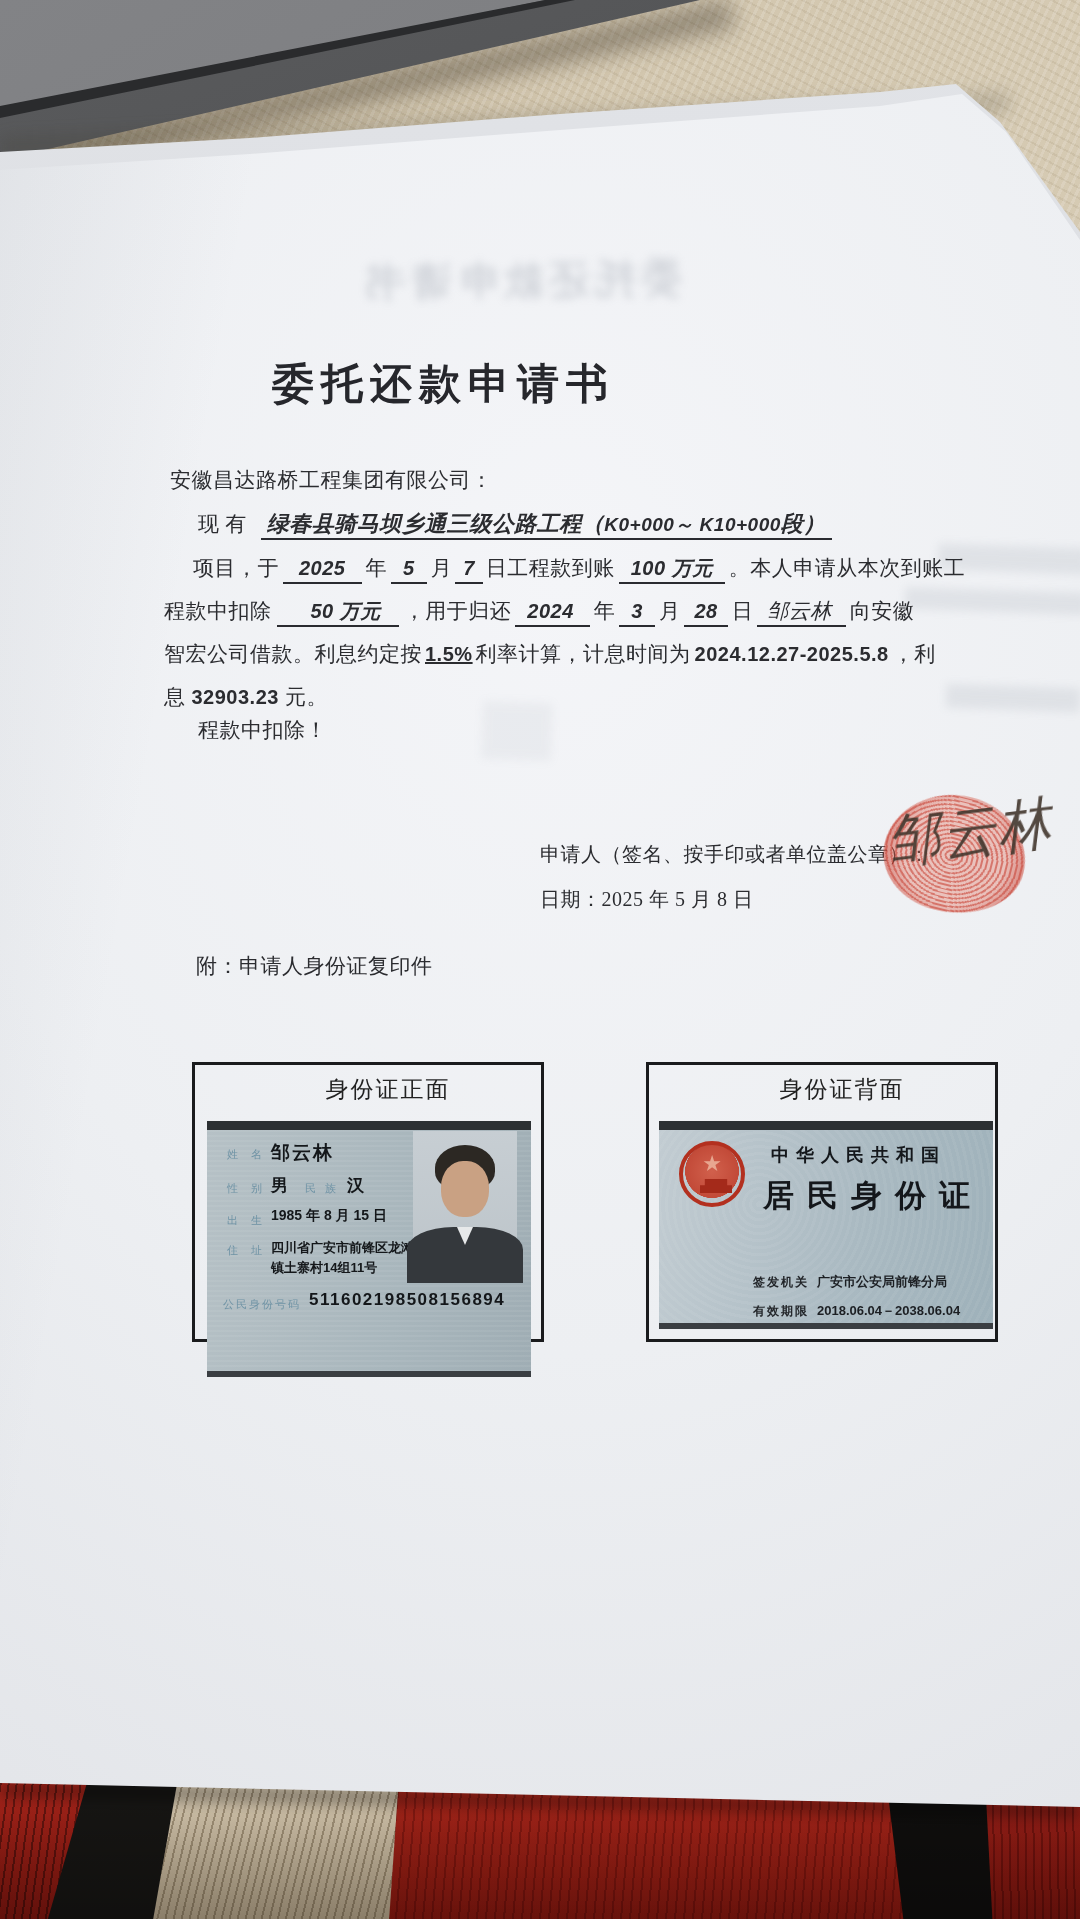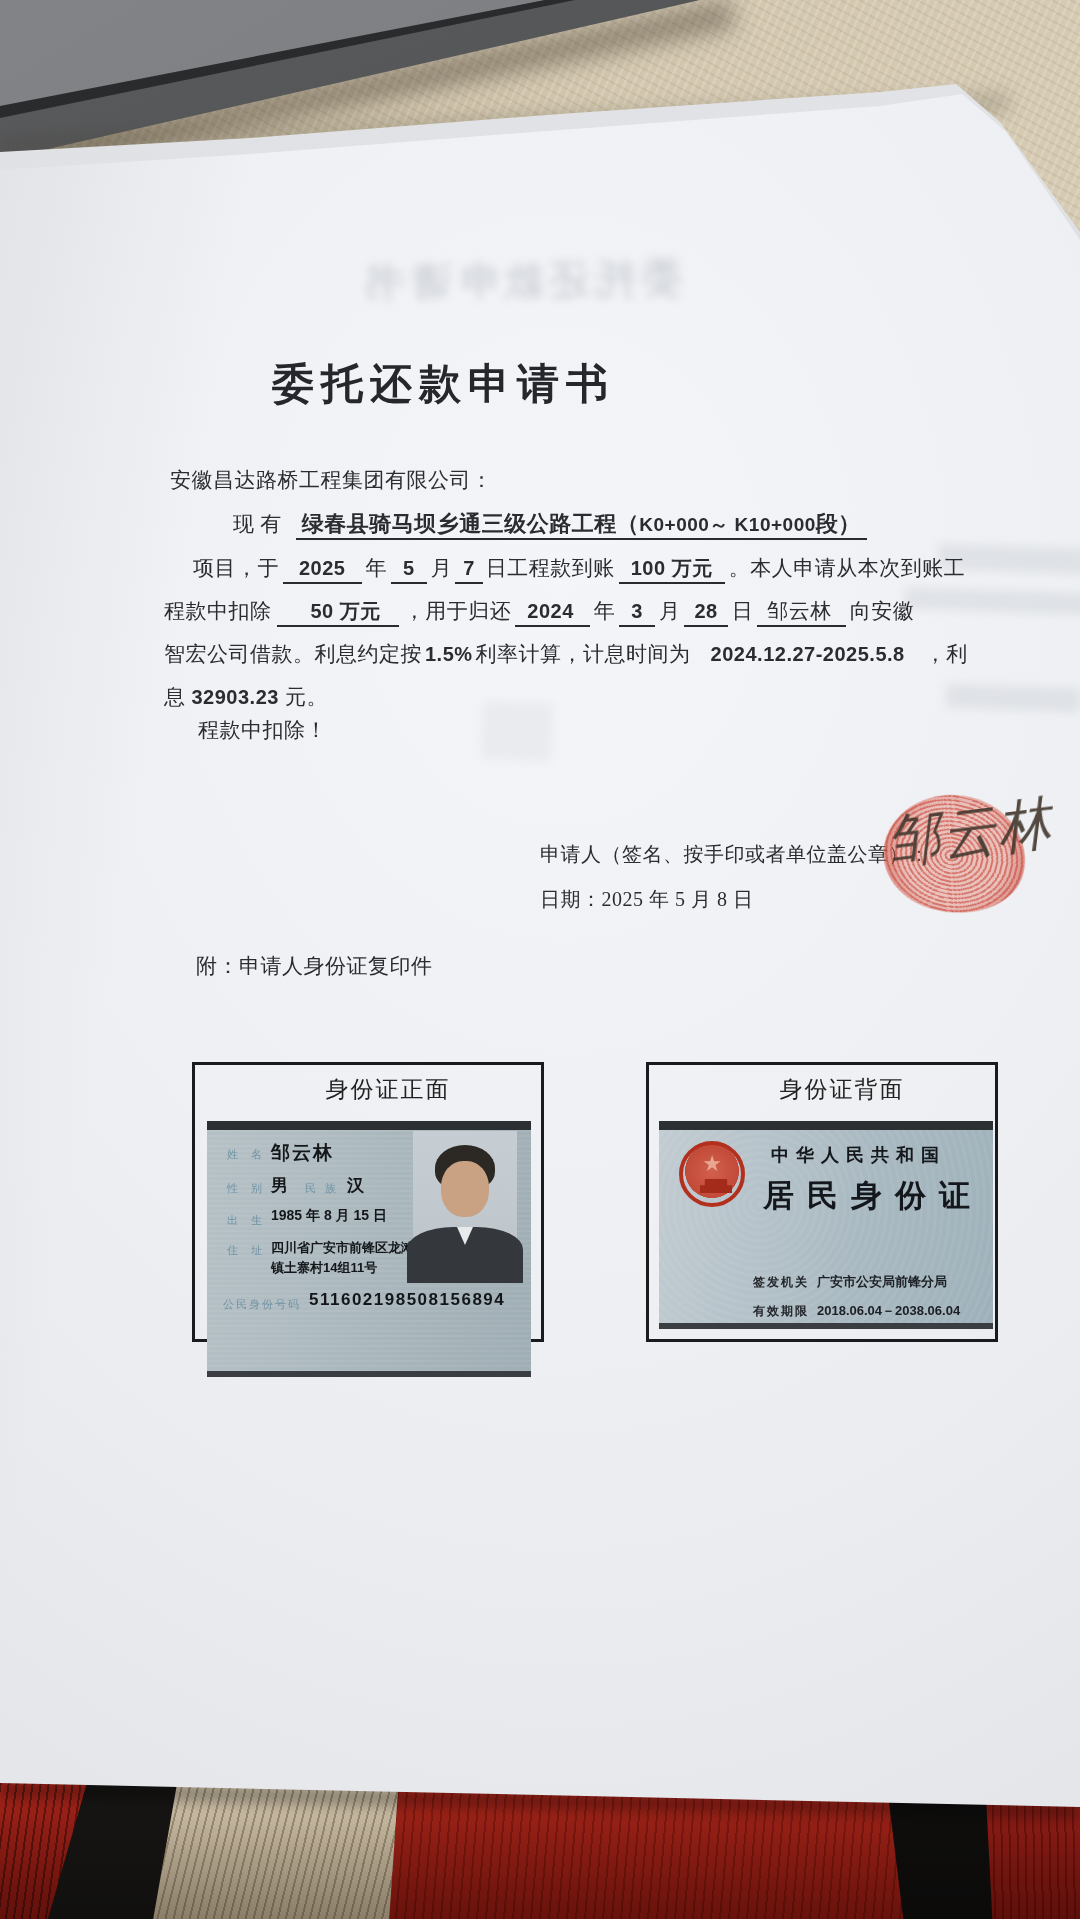--- a/index.html
+++ b/index.html
@@ -60,21 +60,21 @@
   .ghost-title{position:absolute;left:300px;top:253px;width:440px;text-align:center;
     font-size:40px;font-weight:700;letter-spacing:6px;color:#8f96a2;opacity:.34;
     filter:blur(4px);transform:scaleX(-1) rotate(1deg);}
   .ghost-bar{position:absolute;background:#8f97a3;opacity:.16;filter:blur(5px);transform:rotate(2deg);}
 
   
   .title{position:absolute;left:0;top:356px;width:861px;text-align:center;
     font-size:42px;font-weight:700;letter-spacing:7px;color:#26272c;padding-left:26px;}
   .bline{position:absolute;font-size:21px;letter-spacing:.5px;white-space:nowrap;color:#2b2c30;}
   .num{font-family:"Liberation Sans","DejaVu Sans",sans-serif;font-weight:700;font-size:20px;}
-  .u{display:inline-block;border-bottom:2px solid #2a2b30;line-height:1.15;}
+  .u{display:inline-block;border-bottom:2px solid #2a2b30;line-height:1.15;font-style:italic;}
   .bold{font-weight:700;}
   .sig-label,.date-line{font-size:20px;}
 
   
   .fingerprint{position:absolute;left:884px;top:795px;width:142px;height:118px;z-index:2;
     border-radius:52% 48% 55% 45% / 55% 52% 48% 45%;
     background:
       radial-gradient(circle at 50% 50%, rgba(220,90,70,.25) 0 55%, rgba(200,60,45,.55) 75%, rgba(190,50,38,.15) 100%),
       repeating-radial-gradient(ellipse at 48% 52%, rgba(196,54,40,.72) 0 2px, rgba(235,140,118,.20) 2px 5px);
     transform:rotate(14deg);filter:blur(.4px);opacity:.88;}
@@ -159,33 +159,33 @@
     <div class="ghost-bar" style="left:946px;top:686px;width:134px;height:24px;"></div>
     <div class="ghost-bar" style="left:482px;top:702px;width:70px;height:58px;opacity:.09;"></div>
 
     <div class="title">委托还款申请书</div>
 
     <div class="bline" style="left:170px;top:466px;">
       <span>安徽昌达路桥工程集团有限公司：</span>
     </div>
 
     <div class="bline" style="left:198px;top:510px;">
-      <span style="margin-right:14px;margin-left:35px;">现 有</span><span class="u bold" style="font-size:22px;padding:0 6px 2px 6px;"><span>绿春县骑马坝乡通三级公路工程（</span><span class="num" style="font-size:19px;">K0+000～ K10+000</span><span>段）</span></span>
+      <span style="margin-right:14px;">现 有</span><span class="u bold" style="font-size:22px;padding:0 6px 2px 6px;"><span>绿春县骑马坝乡通三级公路工程（</span><span class="num" style="font-size:19px;">K0+000～ K10+000</span><span>段）</span></span>
     </div>
 
     <div class="bline" style="left:164px;top:554px;margin-left:29px;">
       <span>项目，于</span><span class="u num" style="padding:0 16px 2px 16px;margin:0 4px;">2025</span><span>年</span><span class="u num" style="padding:0 12px 2px 12px;margin:0 4px;">5</span><span>月</span><span class="u num" style="padding:0 8px 2px 8px;margin:0 3px;">7</span><span>日工程款到账</span><span class="u" style="padding:0 12px 2px 12px;margin:0 4px;"><span class="num">100 万元</span></span><span>。本人申请从本次到账工</span>
     </div>
 
     <div class="bline" style="left:164px;top:597px;">
       <span>程款中扣除</span><span class="u" style="padding:0 18px 2px 34px;margin:0 5px;"><span class="num">50 万元</span></span><span>，用于归还</span><span class="u num" style="padding:0 16px 2px 12px;margin:0 4px;">2024</span><span>年</span><span class="u num" style="padding:0 12px 2px 12px;margin:0 4px;">3</span><span>月</span><span class="u num" style="padding:0 10px 2px 10px;margin:0 4px;">28</span><span>日</span><span class="u" style="padding:0 14px 2px 10px;margin:0 4px;"><span>邹云林</span></span><span>向安徽</span>
     </div>
 
     <div class="bline" style="left:164px;top:640px;">
-      <span>智宏公司借款。利息约定按</span><span class="num" style="margin:0 3px;">1.5%</span><span>利率计算，计息时间为</span><span class="num" style="margin:0 20px;">2024.12.27-2025.5.8</span><span>，利</span>
+      <span>智宏公司借款。利息约定按</span><span class="num" style="margin:0 3px;text-decoration:underline;">1.5%</span><span>利率计算，计息时间为</span><span class="num" style="margin:0 4px;">2024.12.27-2025.5.8</span><span>，利</span>
     </div>
 
     <div class="bline" style="left:164px;top:683px;">
       <span>息</span><span class="num" style="margin:0 6px;">32903.23</span><span>元。</span>
     </div>
 
     <div class="bline" style="left:198px;top:716px;">
       <span>程款中扣除！</span>
     </div>
 

